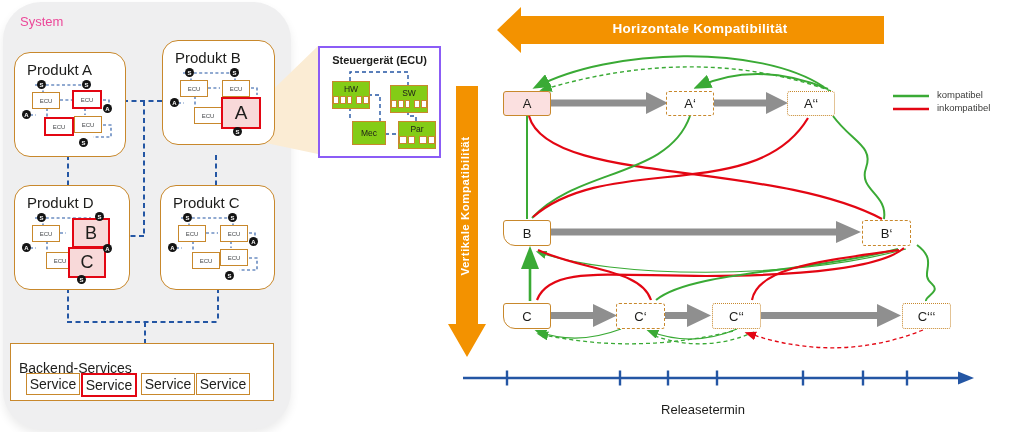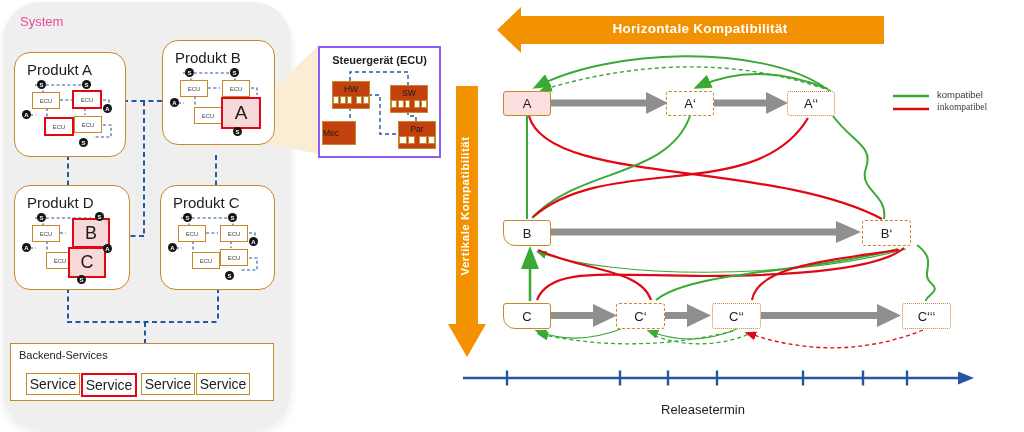--- a/index.html
+++ b/index.html
@@ -29,36 +29,36 @@
   .bigbox{
     position:absolute;border:2.2px solid #e30613;background:#f8d9d9;color:#1d1d1b;
     display:flex;align-items:center;justify-content:center;font-size:19px;
   }
   .clustersvg{position:absolute;pointer-events:none;}
   
   .backend{
     position:absolute;left:10px;top:343px;width:262px;height:56px;
     background:#fff;border:1.6px solid #c8882c;
   }
-  .backend-title{position:absolute;left:8px;top:5px;font-size:11px;color:#1d1d1b;}
+  .backend-title{position:absolute;left:8px;top:16px;font-size:14px;color:#1d1d1b;}
   .service{
     position:absolute;top:29px;width:52px;height:20px;background:#fff;
     border:1.2px solid #c8882c;font-size:14px;color:#1d1d1b;
     display:flex;align-items:center;justify-content:center;
   }
   .service.red{border:2px solid #e30613;}
   
   .ecudetail{
     position:absolute;left:318px;top:46px;width:119px;height:108px;
     background:#fff;border:2px solid #8b5cf6;
   }
   .ecudetail-title{position:absolute;left:0;top:6px;width:100%;text-align:center;
     font-size:11px;font-weight:bold;color:#1d1d1b;}
   .part{
-    position:absolute;background:#c2410c;border:1.4px solid #c8882c;
+    position:absolute;background:#84cc16;border:1.4px solid #c8882c;
     font-size:8.5px;color:#1d1d1b;text-align:center;
   }
   .part .lbl{display:block;margin-top:2px;}
   .sqrow{display:flex;gap:1px;justify-content:center;margin-top:2px;}
   .sq{width:6px;height:6px;border:1px solid #c8882c;background:#fff;}
   .sq.gap{margin-left:3px;}
   
   .relbox{
     position:absolute;height:23px;background:#fff;border:1.6px solid #c8882c;border-radius:3px;
     display:flex;align-items:center;justify-content:center;font-size:13px;color:#1d1d1b;
@@ -325,39 +325,39 @@
   <div class="part" style="left:70px;top:37px;width:36px;height:26px;">
     <span class="lbl">SW</span>
     <span class="sqrow">
         <span class="sq"></span>
         <span class="sq"></span>
         <span class="sq"></span>
         <span class="sq gap"></span>
         <span class="sq"></span>
       </span>
   </div>
-  <div class="part" style="left:2px;top:73px;width:32px;height:22px;display:flex;align-items:center;">
+  <div class="part" style="left:32px;top:73px;width:32px;height:22px;display:flex;align-items:center;justify-content:center;">
     <span>Mec</span>
   </div>
   <div class="part" style="left:78px;top:73px;width:36px;height:26px;">
     <span class="lbl">Par</span>
     <span class="sqrow">
         <span class="sq"></span>
         <span class="sq"></span>
         <span class="sq gap"></span>
         <span class="sq"></span>
       </span>
   </div>
 </div>
 
 <div class="harrow-label">Horizontale Kompatibilität</div>
 <div class="varrow-label">Vertikale Kompatibilität</div>
 
 <div class="legend-label" style="top:89px;">kompatibel</div>
-<div class="legend-label" style="top:102px;font-family:Liberation Serif, serif;">inkompatibel</div>
+<div class="legend-label" style="top:102px;">inkompatibel</div>
 
 <div class="relbox pink" style="left:503px;top:91px;width:46px;">A</div>
 <div class="relbox dashed" style="left:666px;top:91px;width:46px;">A‘</div>
 <div class="relbox dotted" style="left:787px;top:91px;width:46px;">A‘‘</div>
 
 <div class="relbox cut" style="left:503px;top:220px;width:46px;height:24px;">B</div>
 <div class="relbox dashed" style="left:862px;top:220px;width:47px;height:24px;">B‘</div>
 
 <div class="relbox cut" style="left:503px;top:303px;width:46px;height:24px;">C</div>
 <div class="relbox dashed" style="left:616px;top:303px;width:47px;height:24px;">C‘</div>

